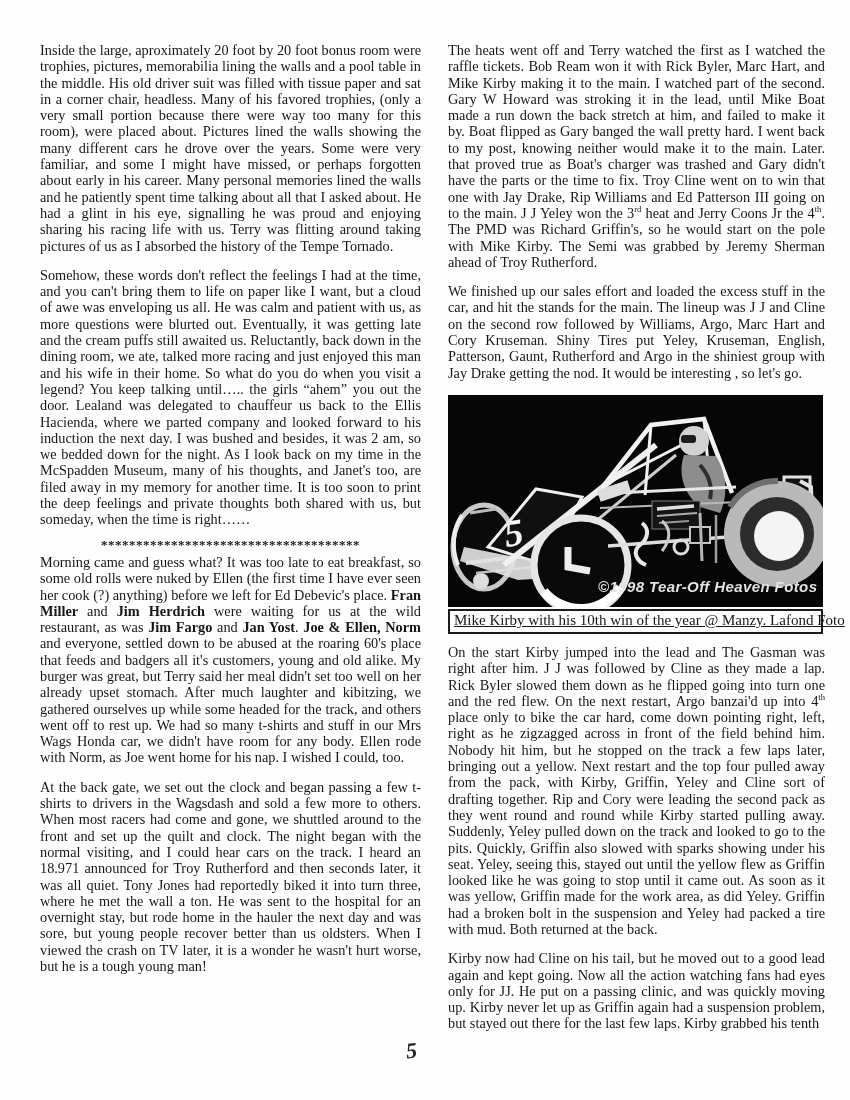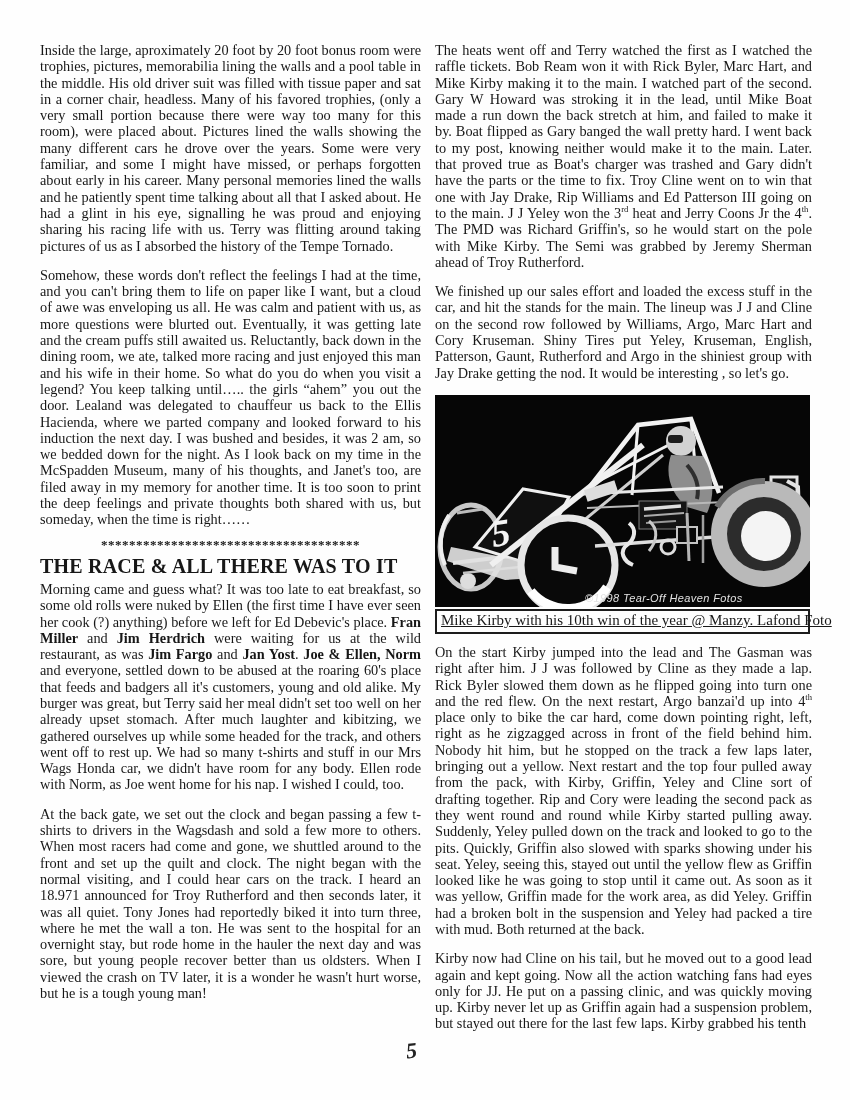--- a/index.html
+++ b/index.html
@@ -3,38 +3,38 @@
 <meta charset="utf-8">
 <style>
   * { margin:0; padding:0; box-sizing:border-box; }
   html,body { background:#e8e8e8; }
   .page {
     position:relative; width:850px; height:1100px; margin:0 auto;
     background:#fefefe; color:#171717;
     font-family:"Liberation Serif", serif;
     overflow:hidden;
   }
-  .columns { position:absolute; top:42px; left:40px; display:flex; gap:14px; }
+  .columns { position:absolute; top:42px; left:40px; display:flex; gap:27px; }
   .col { width:381px; text-align:justify; font-size:14.3px; line-height:16.3px; }
   .col.right { width:377px; }
   p.body-para { margin:0 0 13px 0; }
   .stars { text-align:center; font-size:13px; letter-spacing:0.5px; font-weight:bold; margin:-4px 0 1px 0; white-space:nowrap; overflow:hidden; }
   h2.section-heading {
     font-size:20px; line-height:24px; font-weight:bold; letter-spacing:0.2px;
     text-align:left; margin:0 0 3px 0; white-space:nowrap;
   }
   sup { font-size:0.6em; vertical-align:super; line-height:0; }
   b { font-weight:bold; }
   figure.photo { margin:14px 0 10px 0; width:375px; }
   .photo-frame { position:relative; width:375px; height:212px; background:#060606; }
   .photo-frame svg { display:block; width:375px; height:212px; }
   .photo-credit {
-    position:absolute; left:150px; bottom:1px;
+    position:absolute; left:150px; bottom:12px;
     color:#e2e2e2; font-family:"Liberation Sans", sans-serif;
-    font-weight:normal; font-style:italic; font-size:11px; letter-spacing:0.4px;
+    font-weight:bold; font-style:italic; font-size:15px; letter-spacing:0.4px;
     white-space:nowrap;
   }
   figcaption.photo-caption {
     border:2px solid #1c1c1c; margin-top:2px; padding:0 4px 2px 4px;
     font-size:15px; line-height:19px; text-align:left; white-space:nowrap;text-decoration:underline;
   }
   .page-number {
     position:absolute; left:406px; top:1038px;
     font-size:22px; font-style:italic; font-weight:bold;
     transform:rotate(-6deg); color:#222;
@@ -43,21 +43,20 @@
 </head>
 <body>
 
 <div class="page">
   <div class="columns">
 
     <div class="col left">
       <p class="body-para">Inside the large, aproximately 20 foot by 20 foot bonus room were trophies, pictures, memorabilia lining the walls and a pool table in the middle. His old driver suit was filled with tissue paper and sat in a corner chair, headless. Many of his favored trophies, (only a very small portion because there were way too many for this room), were placed about. Pictures lined the walls showing the many different cars he drove over the years. Some were very familiar, and some I might have missed, or perhaps forgotten about early in his career. Many personal memories lined the walls and he patiently spent time talking about all that I asked about. He had a glint in his eye, signalling he was proud and enjoying sharing his racing life with us. Terry was flitting around taking pictures of us as I absorbed the history of the Tempe Tornado.</p>
       <p class="body-para">Somehow, these words don't reflect the feelings I had at the time, and you can't bring them to life on paper like I want, but a cloud of awe was enveloping us all. He was calm and patient with us, as more questions were blurted out. Eventually, it was getting late and the cream puffs still awaited us. Reluctantly, back down in the dining room, we ate, talked more racing and just enjoyed this man and his wife in their home. So what do you do when you visit a legend? You keep talking until….. the girls “ahem” you out the door. Lealand was delegated to chauffeur us back to the Ellis Hacienda, where we parted company and looked forward to his induction the next day. I was bushed and besides, it was 2 am, so we bedded down for the night. As I look back on my time in the McSpadden Museum, many of his thoughts, and Janet's too, are filed away in my memory for another time. It is too soon to print the deep feelings and private thoughts both shared with us, but someday, when the time is right……</p>
       <div class="stars">*************************************</div>
-      <h2 class="section-heading">THE RACE &amp; ALL THERE WAS TO IT</h2>
       <p class="body-para"><span>Morning came and guess what? It was too late to eat breakfast, so some old rolls were nuked by Ellen (the first time I have ever seen her cook (?) anything) before we left for Ed Debevic's place. </span><b>Fran Miller</b><span> and </span><b>Jim Herdrich</b><span> were waiting for us at the wild restaurant, as was </span><b>Jim Fargo</b><span> and </span><b>Jan Yost</b><span>. </span><b>Joe &amp; Ellen, Norm</b><span> and everyone, settled down to be abused at the roaring 60's place that feeds and badgers all it's customers, young and old alike. My burger was great, but Terry said her meal didn't set too well on her already upset stomach. After much laughter and kibitzing, we gathered ourselves up while some headed for the track, and others went off to rest up. We had so many t-shirts and stuff in our Mrs Wags Honda car, we didn't have room for any body. Ellen rode with Norm, as Joe went home for his nap. I wished I could, too.</span></p>
       <p class="body-para">At the back gate, we set out the clock and began passing a few t-shirts to drivers in the Wagsdash and sold a few more to others. When most racers had come and gone, we shuttled around to the front and set up the quilt and clock. The night began with the normal visiting, and I could hear cars on the track. I heard an 18.971 announced for Troy Rutherford and then seconds later, it was all quiet. Tony Jones had reportedly biked it into turn three, where he met the wall a ton. He was sent to the hospital for an overnight stay, but rode home in the hauler the next day and was sore, but young people recover better than us oldsters. When I viewed the crash on TV later, it is a wonder he wasn't hurt worse, but he is a tough young man!</p>
     </div>
 
     <div class="col right">
       <p class="body-para"><span>The heats went off and Terry watched the first as I watched the raffle tickets. Bob Ream won it with Rick Byler, Marc Hart, and Mike Kirby making it to the main. I watched part of the second. Gary W Howard was stroking it in the lead, until Mike Boat made a run down the back stretch at him, and failed to make it by. Boat flipped as Gary banged the wall pretty hard. I went back to my post, knowing neither would make it to the main. Later. that proved true as Boat's charger was trashed and Gary didn't have the parts or the time to fix. Troy Cline went on to win that one with Jay Drake, Rip Williams and Ed Patterson III going on to the main.  J J Yeley won the 3</span><sup>rd</sup><span> heat and Jerry Coons Jr the 4</span><sup>th</sup><span>. The PMD was Richard Griffin's, so he would start on the pole with Mike Kirby. The Semi was grabbed by Jeremy Sherman ahead of Troy Rutherford.</span></p>
       <p class="body-para">We finished up our sales effort and loaded the excess stuff in the car, and hit the stands for the main. The lineup was J J and Cline on the second row followed by Williams, Argo, Marc Hart and Cory Kruseman. Shiny Tires put Yeley, Kruseman, English, Patterson, Gaunt, Rutherford and Argo in the shiniest group with Jay Drake getting the nod. It would be interesting , so let's go.</p>
 
       <figure class="photo">
         <div class="photo-frame">

